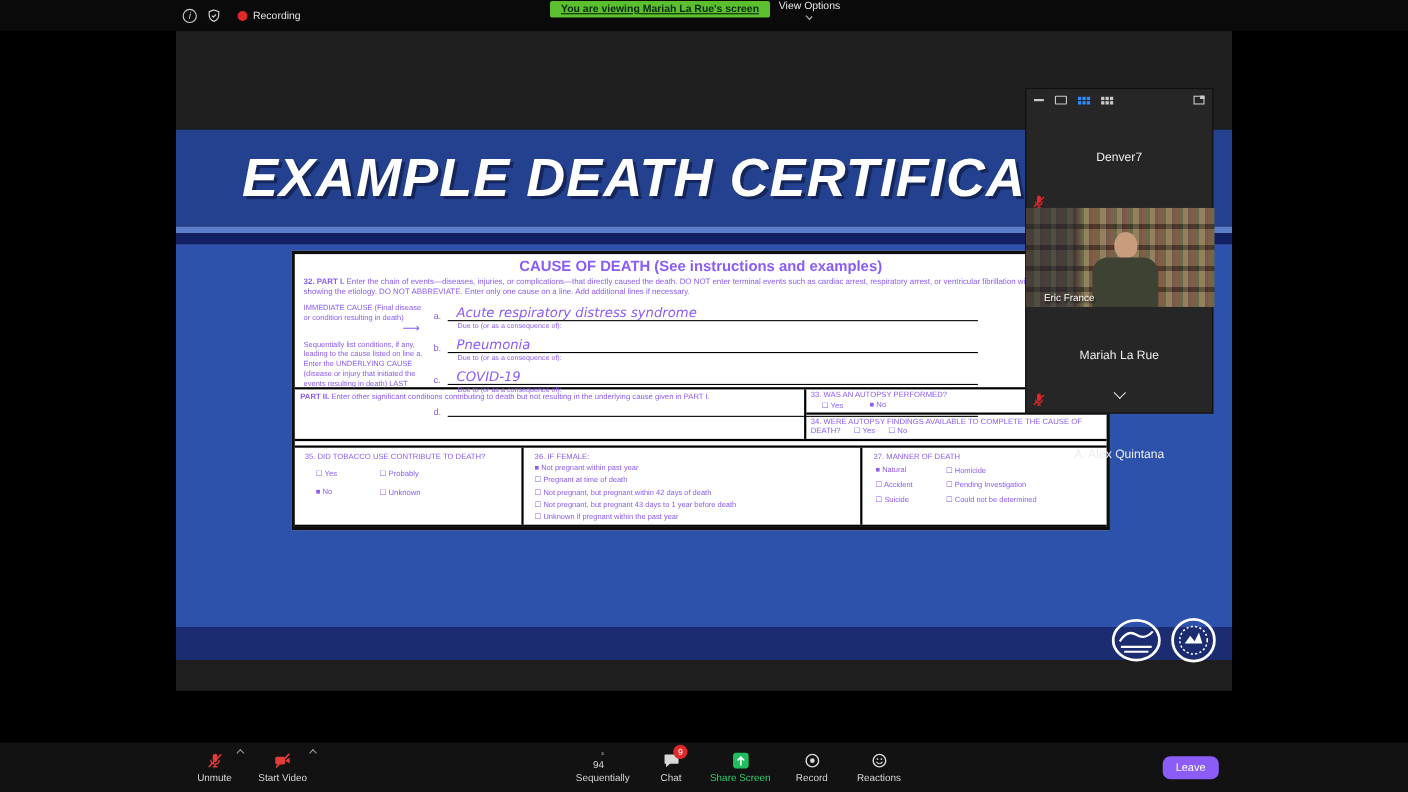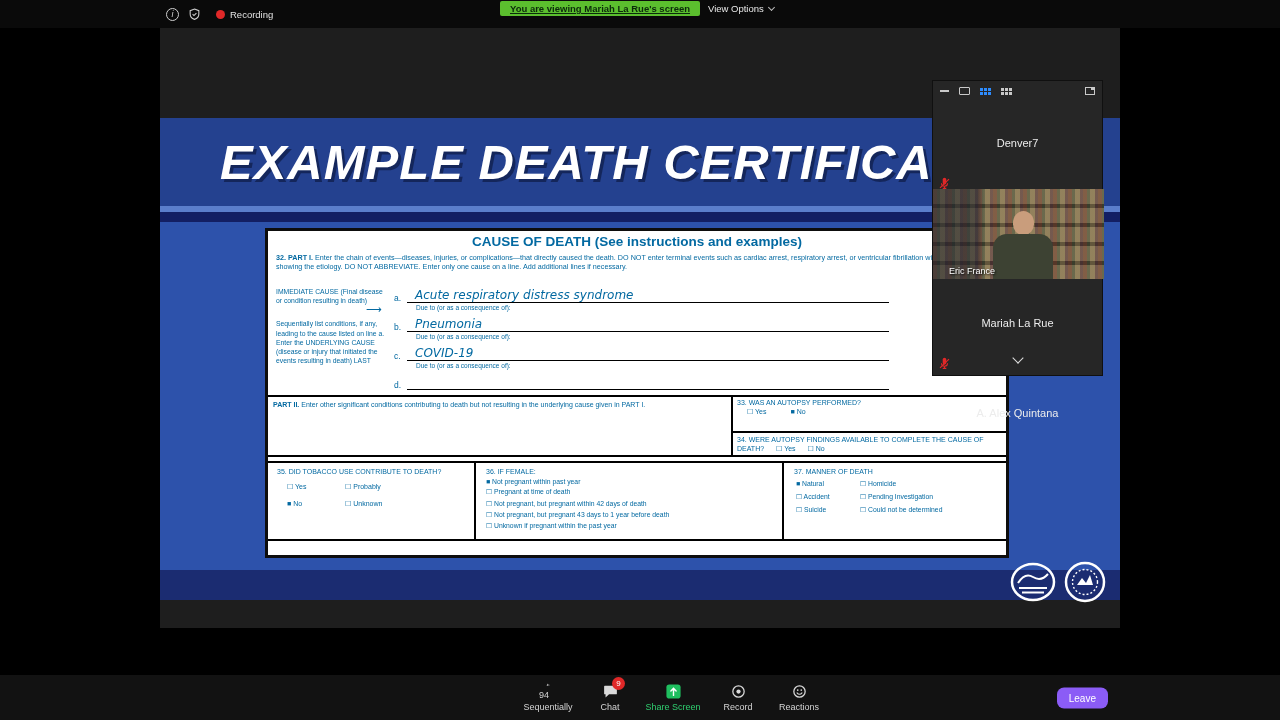--- a/index.html
+++ b/index.html
@@ -11,39 +11,39 @@
   .topbar { position:absolute; left:0; top:0; width:100%; height:28px; background:#0a0a0a; z-index:50; }
   .tb-left { position:absolute; left:166px; top:0; height:28px; display:flex; align-items:center; gap:9px; }
   .icon-btn { background:transparent; border:none; display:flex; align-items:center; justify-content:center; padding:0; cursor:pointer; }
   .info-glyph { width:13px; height:13px; border:1px solid #cfcfcf; border-radius:50%; color:#cfcfcf;
                 font-size:9px; font-style:italic; display:flex; align-items:center; justify-content:center; }
   .recording { display:flex; align-items:center; gap:5px; color:#e2e2e2; font-size:9.5px; margin-left:6px; }
   .rec-dot { width:9px; height:9px; border-radius:50%; background:#e02828; }
   .banner { position:absolute; left:500px; top:1px; height:15px; padding:0 10px; background:#5bbf2e;
             color:#0b2a0b; font-size:9.5px; font-weight:bold; display:flex; align-items:center; border-radius:2px;text-decoration:underline; }
   .view-options { position:absolute; left:708px; top:0; height:17px; display:flex; align-items:center; gap:5px;
-                  color:#e8e8e8; font-size:9.5px; cursor:pointer; }
+                  color:#e8e8e8; font-size:9.5px; cursor:pointer;flex-direction:column; }
   .chev { width:5px; height:5px; border-right:1.5px solid #bbb; border-bottom:1.5px solid #bbb; display:inline-block; }
   .chev-down { transform:rotate(45deg); margin-top:-3px; }
 
   
   .share-area { position:absolute; left:160px; top:28px; width:960px; height:600px; background:#1e1e1e; }
   .slide { position:absolute; left:0; top:90px; width:960px; height:482px; }
   .slide-title-band { height:88px; background:#24418f; display:flex; align-items:center; padding-left:60px; overflow:hidden; }
   .slide-title { font-size:49px; font-weight:bold; font-style:italic; color:#fff; white-space:nowrap;
                  letter-spacing:1px; text-shadow:3px 3px 0 rgba(8,16,50,.55); }
   .strip-light { height:6px; background:#5b7ecb; }
   .strip-dark { height:10px; background:#131f63; }
   .slide-body { height:348px; background:#2d52ab; position:relative; }
   .slide-bottom { height:30px; background:#1b2c71; position:relative; }
   .logos { position:absolute; right:14px; top:-9px; display:flex; gap:8px; }
 
   
-  .cert-form { position:absolute; left:105px; top:6px; width:744px; height:330px; background:#fff;
-               border:3px solid #0d0d0d; color:#0369a1; display:flex; flex-direction:column; }
+  .cert-form { position:absolute; left:105px; top:6px; width:744px; height:254px; background:#fff;
+               border:3px solid #0d0d0d; color:#8b5cf6; display:flex; flex-direction:column; }
   .cf-header { text-align:center; font-weight:bold; font-size:13.5px; height:20px; padding-top:3px; }
   .cf-instructions { font-size:7.2px; line-height:1.3; padding:2px 56px 0 8px; height:32px; }
   .cf-instructions b { font-weight:bold; }
   .cf-part1 { position:relative; height:112px; }
   .cf-leftcol { position:absolute; left:8px; top:4px; width:112px; font-size:6.8px; line-height:1.35; }
   .cf-label2 { margin-top:14px; }
   .cf-arrow { position:absolute; left:98px; top:20px; font-size:11px; }
   .cf-lines { position:absolute; left:126px; top:0; width:506px; }
   .cf-row { display:flex; align-items:flex-end; height:20px; }
   .cf-letter { width:13px; font-size:8.5px; }
@@ -303,20 +303,41 @@
     </svg>
 
     <div class="p-name" style="top:326px">A. Alex Quintana</div>
 
     <div class="panel-chevron">
       <span class="chev chev-down"></span>
     </div>
   </div>
 
   <div class="toolbar">
+    <div class="tb-group-left">
+      <button class="tb w58">
+        <span class="tb-caret"></span>
+        <svg width="17" height="17" viewBox="0 0 24 24">
+          <path d="M12 3a3 3 0 0 1 3 3v5a3 3 0 0 1-6 0V6a3 3 0 0 1 3-3z" fill="#e23b3b"></path>
+          <path d="M6.5 11a5.5 5.5 0 0 0 11 0" fill="none" stroke="#e23b3b" stroke-width="1.8"></path>
+          <path d="M12 16.5v3M9 19.8h6" stroke="#e23b3b" stroke-width="1.8"></path>
+          <path d="M4.5 19.5 19.5 4.5" stroke="#e23b3b" stroke-width="2" stroke-linecap="round"></path>
+        </svg>
+        <span>Unmute</span>
+      </button>
+      <button class="tb w66">
+        <span class="tb-caret"></span>
+        <svg width="18" height="17" viewBox="0 0 24 24">
+          <rect x="2.5" y="7" width="12.5" height="10" rx="2" fill="#e23b3b"></rect>
+          <path d="M15.5 11.5 21 8.2v7.6l-5.5-3.3z" fill="#e23b3b"></path>
+          <path d="M4 20 20 4" stroke="#e23b3b" stroke-width="2" stroke-linecap="round"></path>
+        </svg>
+        <span>Start Video</span>
+      </button>
+    </div>
 
     <div class="tb-group-center">
       <button class="tb w68">
         <span class="tb-iconrow">
           <svg width="18" height="17" viewBox="0 0 24 24">
             <circle cx="9" cy="8" r="3.2" fill="#d9d9d9"></circle>
             <path d="M3.5 18c0-3 2.5-5 5.5-5s5.5 2 5.5 5z" fill="#d9d9d9"></path>
             <circle cx="16.8" cy="8.6" r="2.6" fill="#d9d9d9"></circle>
             <path d="M15.5 13.4c2.9 0 5 1.9 5 4.6h-4" fill="#d9d9d9"></path>
           </svg>

